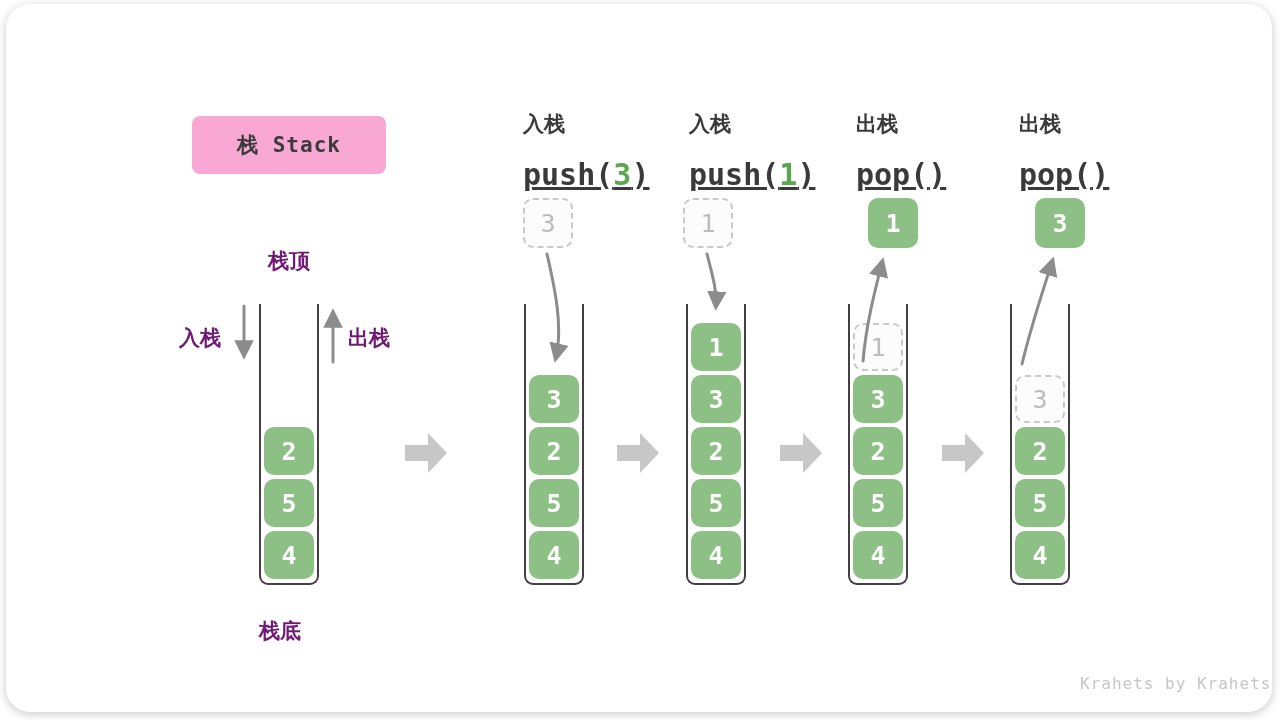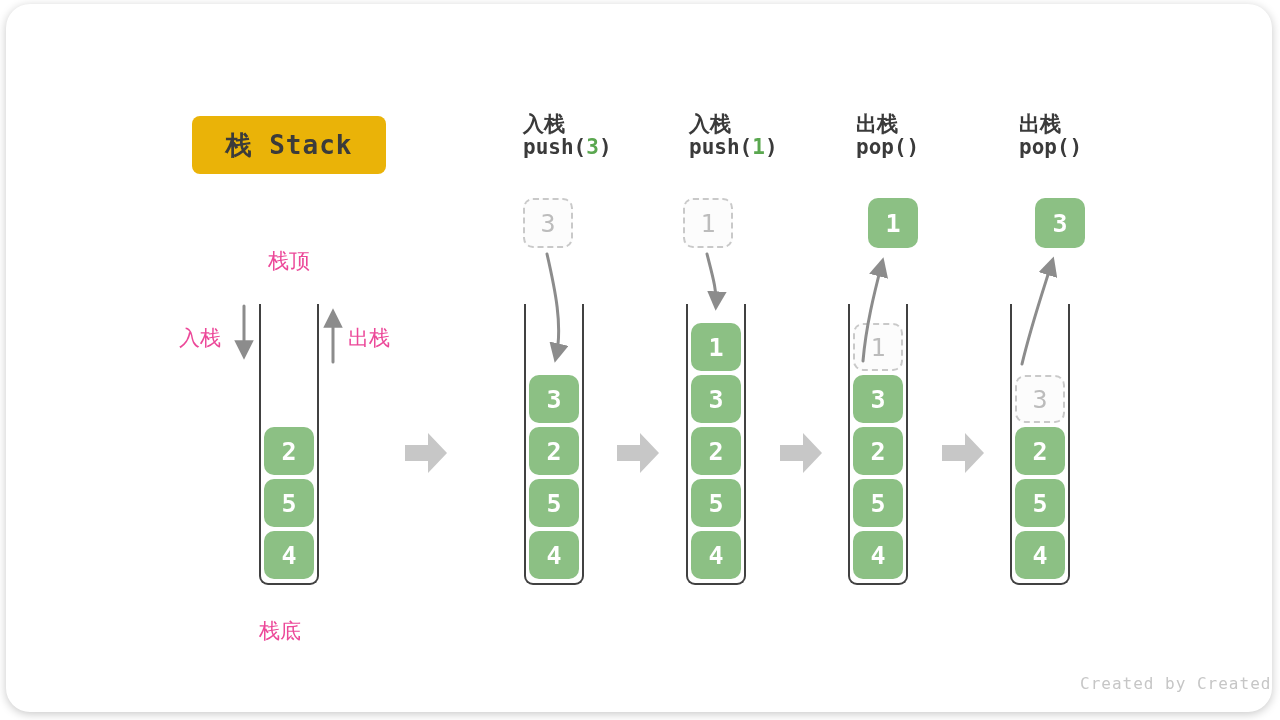--- a/index.html
+++ b/index.html
@@ -5,36 +5,36 @@
   html,body{margin:0;padding:0;background:#ffffff;}
   body{width:1280px;height:720px;position:relative;font-family:"DejaVu Sans",sans-serif;}
   .card{
     position:absolute;left:6px;top:4px;width:1266px;height:708px;
     background:#ffffff;border-radius:24px;
     box-shadow:0 2px 10px rgba(0,0,0,0.22);
     overflow:hidden;
   }
   .title-box{
     position:absolute;left:186px;top:112px;width:194px;height:58px;
-    background:#eab308;border-radius:8px;
+    background:#f9a8d4;border-radius:8px;
     display:flex;align-items:center;justify-content:center;
     font-family:"DejaVu Sans Mono",monospace;
-    font-size:26px;font-weight:700;color:#3b3b3b;letter-spacing:1px;
+    font-size:21px;font-weight:700;color:#3b3b3b;letter-spacing:1px;
   }
   .cjk-label{
-    position:absolute;color:#ec4899;font-size:21px;font-weight:400;
+    position:absolute;color:#701a75;font-size:21px;font-weight:700;
     font-family:"DejaVu Sans",sans-serif;white-space:nowrap;
   }
   .op-label{
     position:absolute;top:106px;color:#3a3a3a;font-size:21px;font-weight:700;
     font-family:"DejaVu Sans",sans-serif;white-space:nowrap;
   }
   .op-code{
-    position:absolute;top:131px;color:#3a3a3a;font-size:21px;
-    font-family:"DejaVu Sans Mono",monospace;white-space:nowrap;font-weight:600;
+    position:absolute;top:153px;color:#3a3a3a;font-size:30px;
+    font-family:"DejaVu Sans Mono",monospace;white-space:nowrap;font-weight:600;text-decoration:underline;
   }
   .op-code .arg{color:#5aa74f;font-weight:700;}
   .well{
     position:absolute;top:300px;width:60px;height:281px;box-sizing:border-box;
     border-left:2px solid #414141;border-right:2px solid #414141;
     border-bottom:2px solid #414141;border-radius:0 0 9px 9px;
     background:transparent;
   }
   .cell{
     position:absolute;left:3px;width:50px;height:48px;box-sizing:border-box;
@@ -157,15 +157,15 @@
       </marker>
     </defs>
     <path d="M238,302 L238,350" stroke="#8c8c8c" stroke-width="3" fill="none" stroke-linecap="round" marker-end="url(#ah)"></path>
     <path d="M327,358 L327,310" stroke="#8c8c8c" stroke-width="3" fill="none" stroke-linecap="round" marker-end="url(#ah)"></path>
     <path d="M541,250 C549,285 557,322 550,353" stroke="#8c8c8c" stroke-width="3" fill="none" stroke-linecap="round" marker-end="url(#ah)"></path>
     <path d="M701,250 C706,270 711,286 710,301" stroke="#8c8c8c" stroke-width="3" fill="none" stroke-linecap="round" marker-end="url(#ah)"></path>
     <path d="M857,357 C860,322 868,290 876,259" stroke="#8c8c8c" stroke-width="3" fill="none" stroke-linecap="round" marker-end="url(#ah)"></path>
     <path d="M1016,360 C1025,322 1036,290 1046,258" stroke="#8c8c8c" stroke-width="3" fill="none" stroke-linecap="round" marker-end="url(#ah)"></path>
   </svg>
 
-  <div class="watermark">Created by Created</div>
+  <div class="watermark">Krahets by Krahets</div>
 
 </div>
 
 </body></html>

